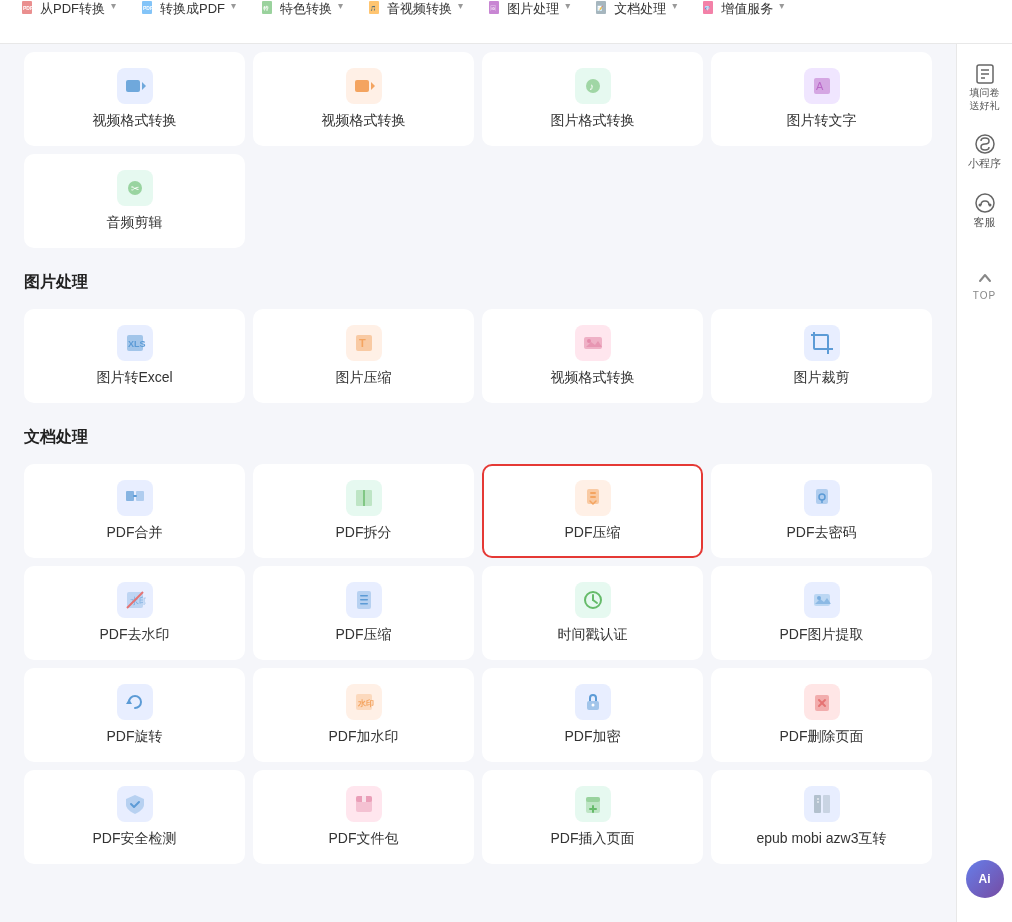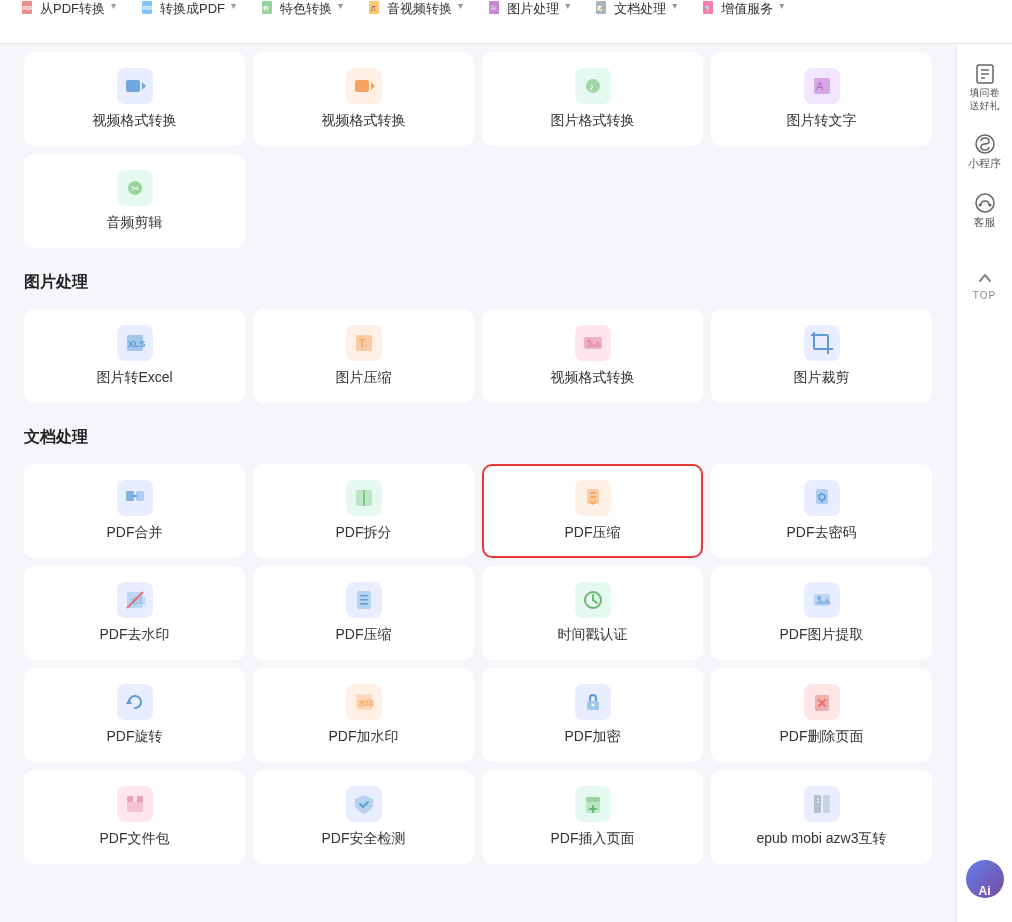--- a/index.html
+++ b/index.html
@@ -98,21 +98,21 @@
       justify-content: center;
       font-size: 18px;
     }
 
     .ai-btn {
       width: 38px;
       height: 38px;
       border-radius: 50%;
       background: linear-gradient(135deg, #667eea 0%, #764ba2 100%);
       display: flex;
-      align-items: flex-end;
+      align-items: center;
       justify-content: center;
       color: #fff;
       font-size: 12px;
       font-weight: bold;
       cursor: pointer;
       margin: 8px auto;
     }
 
     
     .section-header {
@@ -460,37 +460,37 @@
           <svg width="22" height="22" viewBox="0 0 22 22">
             <rect x="4" y="4" width="14" height="16" rx="2" fill="#e57373" opacity="0.5"></rect>
             <line x1="8" y1="9" x2="14" y2="15" stroke="#e57373" stroke-width="2" stroke-linecap="round"></line>
             <line x1="14" y1="9" x2="8" y2="15" stroke="#e57373" stroke-width="2" stroke-linecap="round"></line>
           </svg>
         </div>
         <span class="tool-name">PDF删除页面</span>
       </div>
 
       <div class="tool-item">
+        <div class="tool-icon icon-blue-light">
+          <svg width="22" height="22" viewBox="0 0 22 22">
+            <path d="M11 2 L20 6 L20 12 C20 17 11 21 11 21 C11 21 2 17 2 12 L2 6 Z" fill="#5c9bd6" opacity="0.35"></path>
+            <path d="M7 11 L10 14 L15 9" fill="none" stroke="#5c9bd6" stroke-width="2" stroke-linecap="round" stroke-linejoin="round"></path>
+          </svg>
+        </div>
+        <span class="tool-name">PDF安全检测</span>
+      </div>
+      <div class="tool-item">
         <div class="tool-icon icon-pink-light">
           <svg width="22" height="22" viewBox="0 0 22 22">
             <rect x="3" y="3" width="16" height="16" rx="2" fill="#e07b9e" opacity="0.35"></rect>
             <rect x="3" y="3" width="16" height="6" rx="2" fill="#e07b9e" opacity="0.5"></rect>
             <rect x="9" y="3" width="4" height="6" fill="#fff" opacity="0.7"></rect>
           </svg>
         </div>
         <span class="tool-name">PDF文件包</span>
-      </div>
-      <div class="tool-item">
-        <div class="tool-icon icon-blue-light">
-          <svg width="22" height="22" viewBox="0 0 22 22">
-            <path d="M11 2 L20 6 L20 12 C20 17 11 21 11 21 C11 21 2 17 2 12 L2 6 Z" fill="#5c9bd6" opacity="0.35"></path>
-            <path d="M7 11 L10 14 L15 9" fill="none" stroke="#5c9bd6" stroke-width="2" stroke-linecap="round" stroke-linejoin="round"></path>
-          </svg>
-        </div>
-        <span class="tool-name">PDF安全检测</span>
       </div>
       <div class="tool-item">
         <div class="tool-icon icon-green-light">
           <svg width="22" height="22" viewBox="0 0 22 22">
             <rect x="4" y="4" width="14" height="16" rx="2" fill="#81c784" opacity="0.4"></rect>
             <rect x="4" y="4" width="14" height="5" rx="2" fill="#81c784" opacity="0.6"></rect>
             <line x1="11" y1="13" x2="11" y2="19" stroke="#66bb6a" stroke-width="2" stroke-linecap="round"></line>
             <line x1="8" y1="16" x2="14" y2="16" stroke="#66bb6a" stroke-width="2" stroke-linecap="round"></line>
           </svg>
         </div>

